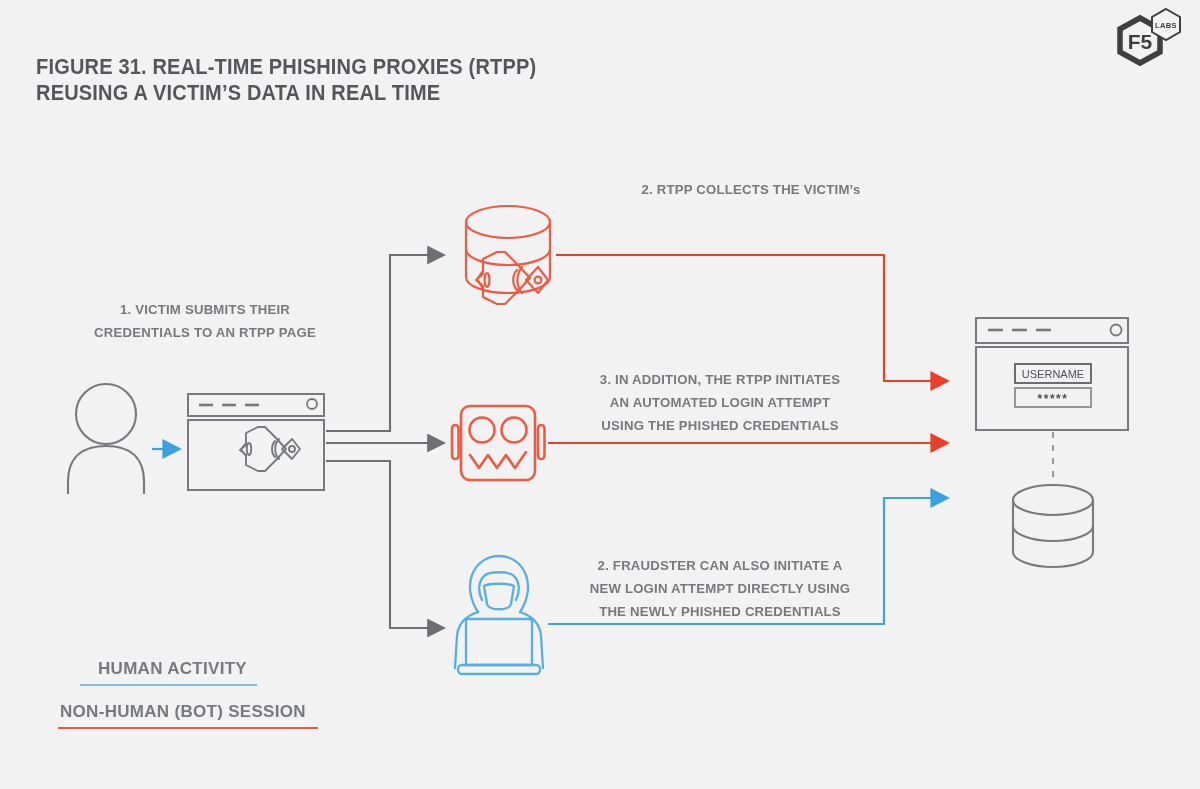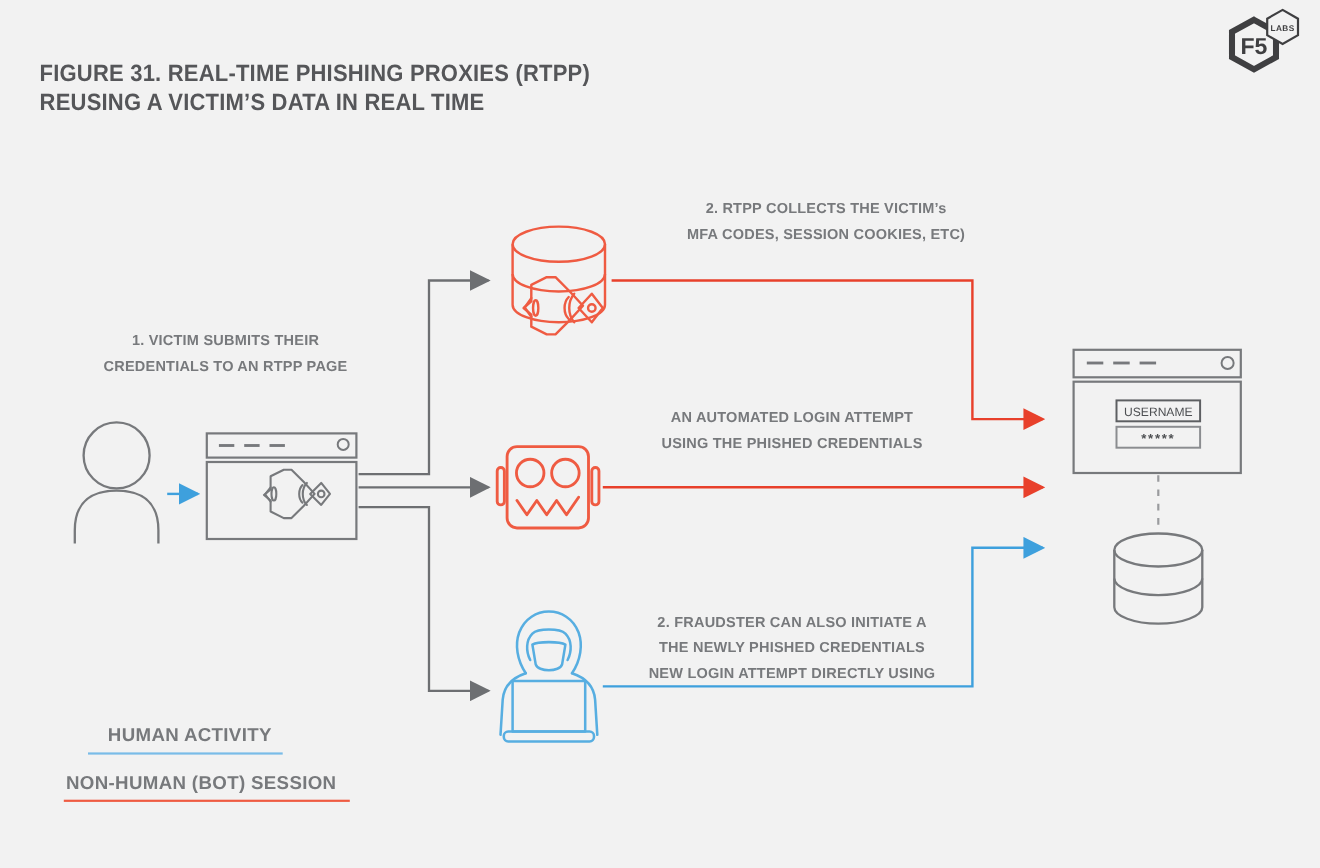--- a/index.html
+++ b/index.html
@@ -94,30 +94,30 @@
     <span class="tline">FIGURE 31. REAL-TIME PHISHING PROXIES (RTPP)</span>
     <span class="tline">REUSING A VICTIM’S DATA IN REAL TIME</span>
   </div>
 
   <div class="caption" id="cap-1">
     <div>1. VICTIM SUBMITS THEIR</div>
     <div>CREDENTIALS TO AN RTPP PAGE</div>
   </div>
   <div class="caption" id="cap-2">
     <div>2. RTPP COLLECTS THE VICTIM’s</div>
-    <div>MFA CODES, SESSION COOKIES, ETC)</div>
   </div>
   <div class="caption" id="cap-3">
+    <div>3. IN ADDITION, THE RTPP INITIATES</div>
     <div>AN AUTOMATED LOGIN ATTEMPT</div>
     <div>USING THE PHISHED CREDENTIALS</div>
   </div>
   <div class="caption" id="cap-4">
     <div>2. FRAUDSTER CAN ALSO INITIATE A</div>
+    <div>NEW LOGIN ATTEMPT DIRECTLY USING</div>
     <div>THE NEWLY PHISHED CREDENTIALS</div>
-    <div>NEW LOGIN ATTEMPT DIRECTLY USING</div>
   </div>
 
   <div class="legend-item" id="legend-human">
     <span>HUMAN ACTIVITY</span>
   </div>
   <div class="legend-item" id="legend-bot">
     <span>NON-HUMAN (BOT) SESSION</span>
   </div>
 
   <svg class="layer no-evt" viewBox="0 0 1200 789">

